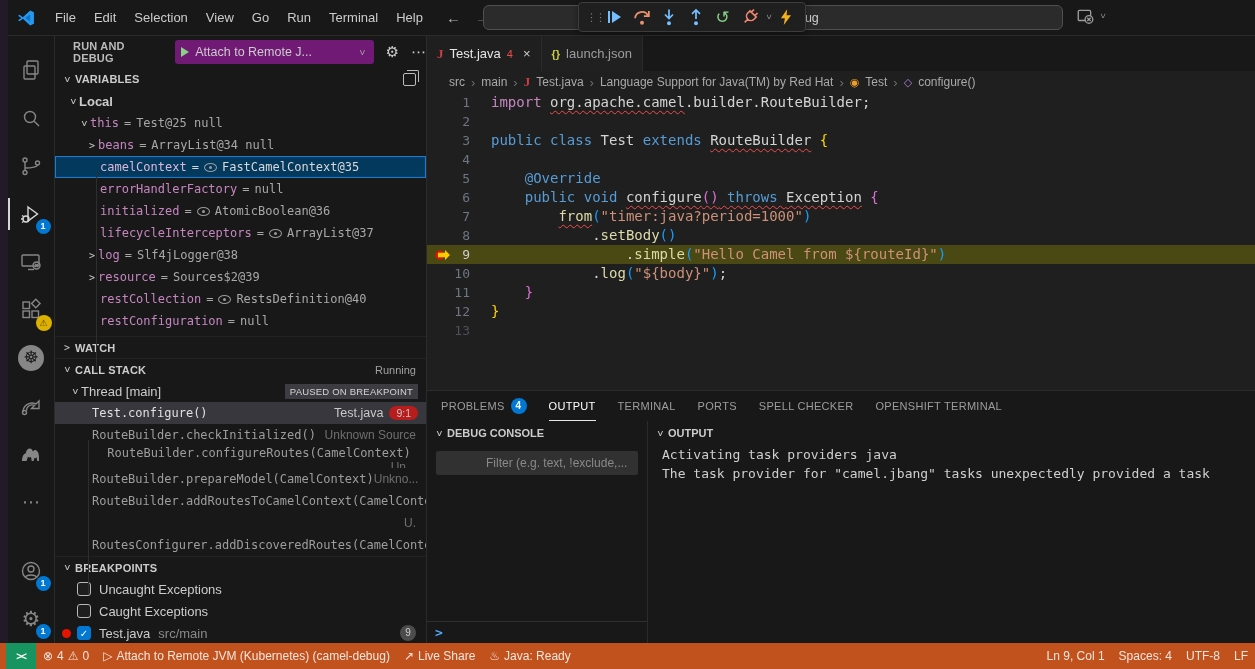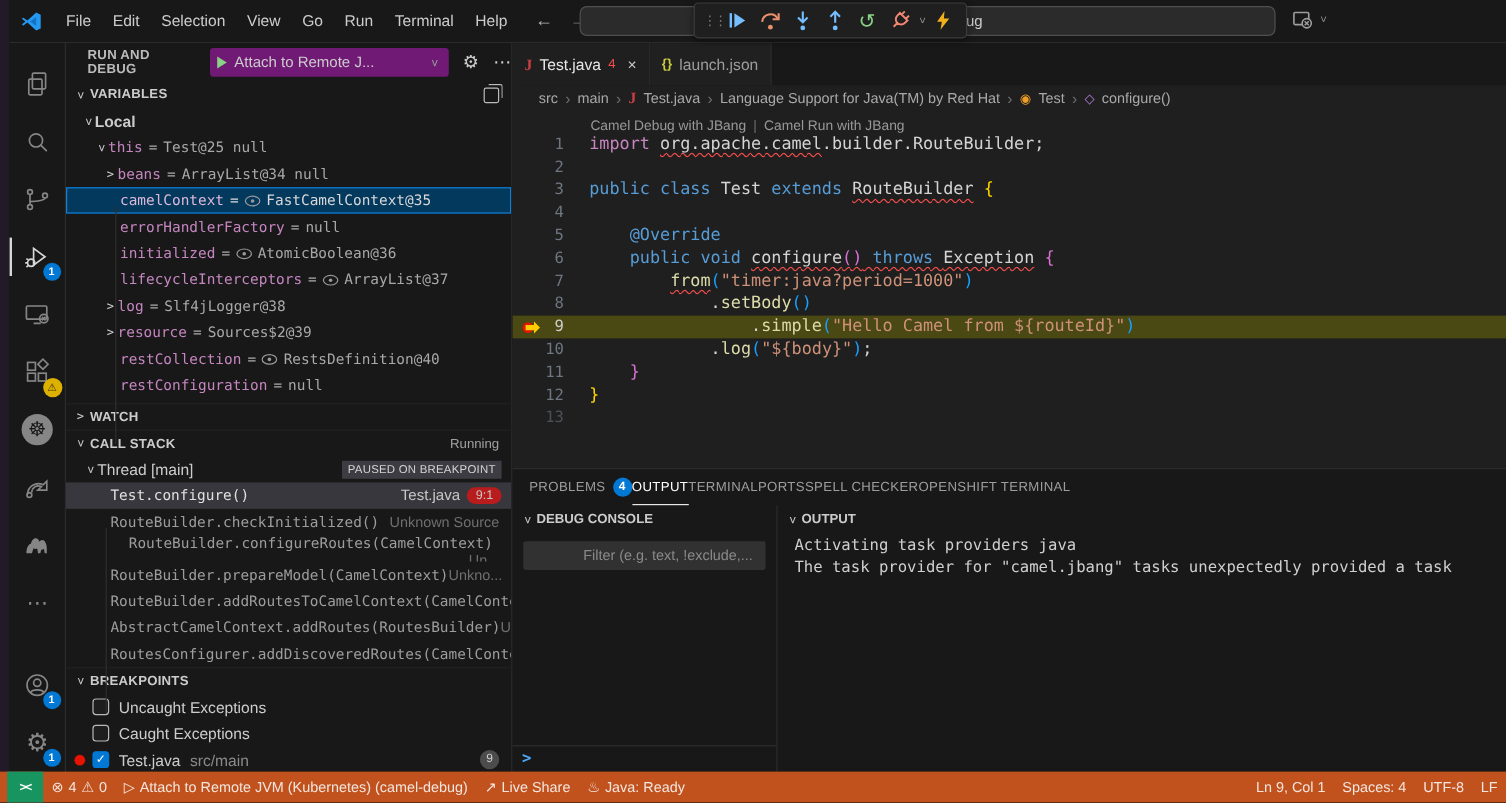--- a/index.html
+++ b/index.html
@@ -121,21 +121,21 @@
   .cline.current .lnum{ color:#cccccc; }
   .lnum.dim{ color:#4b5059; }
   .kw{ color:#569cd6; } .imp{ color:#c586c0; } .str{ color:#ce9178; } .fn{ color:#dcdcaa; }
   .pln{ color:#d4d4d4; } .b1{ color:#ffd700; } .b2{ color:#da70d6; } .b3{ color:#179fff; }
   .sqg{ text-decoration:underline; text-decoration-style:wavy; text-decoration-color:#f14c4c;
         text-decoration-thickness:1px; text-underline-offset:3px; }
   .bpicon{ position:absolute; left:8px; top:2px; width:16px; height:16px; }
 
   
   .panel{ height:253px; flex:none; background:#181818; border-top:1px solid #2b2b2b; display:flex; flex-direction:column; }
-  .paneltabs{ height:30px; display:flex; align-items:center; padding-left:14px; flex:none; }
+  .paneltabs{ height:30px; display:flex; align-items:center; padding-left:14px; gap:22px; flex:none; }
   .ptab{ font-size:11px; color:#9d9d9d; letter-spacing:.3px; height:30px; display:flex; align-items:center; gap:6px; }
   .ptab.active{ color:#ffffff; border-bottom:1px solid #e7e7e7; }
   .pbadge{ background:#0078d4; color:#fff; min-width:16px; height:16px; border-radius:8px; font-size:10px;
            line-height:16px; text-align:center; font-weight:bold; }
   .panelsplit{ flex:1; display:flex; min-height:0; }
   .dcpane{ width:221px; flex:none; border-right:1px solid #2b2b2b; display:flex; flex-direction:column; }
   .paneheader{ height:24px; display:flex; align-items:center; padding-left:6px; flex:none; }
   .paneheader .t{ font-size:11px; font-weight:bold; color:#cccccc; margin-left:2px; }
   .filterbox{ margin:6px 9px; height:24px; background:#313131; border-radius:2px; display:flex; align-items:center; flex:none; }
   .filterbox input{ background:transparent; border:none; outline:none; color:#cccccc; font-size:12px;
@@ -427,21 +427,20 @@
         <span class="frameloc">Un...</span>
       </div>
       <div class="trow" style="padding-left:37px;">
         <span class="framefn">RouteBuilder.prepareModel(CamelContext)</span>
         <span class="frameloc">Unkno...</span>
       </div>
       <div class="trow" style="padding-left:37px;">
         <span class="framefn">RouteBuilder.addRoutesToCamelContext(CamelContext)</span>
       </div>
       <div class="trow" style="padding-left:37px;">
-        <span class="framefn">AbstractCamelContext.addRoutes(RoutesBuilder)</span>
         <span class="frameloc">U.</span>
       </div>
       <div class="trow" style="padding-left:37px;">
         <span class="framefn">RoutesConfigurer.addDiscoveredRoutes(CamelContext,Li</span>
       </div>
 
       <div class="secheader">
         <span class="chev down">&gt;</span>
         <span class="t">BREAKPOINTS</span>
       </div>
@@ -491,25 +490,20 @@
         <span>Language Support for Java(TM) by Red Hat</span>
         <span class="crumbsep">›</span>
         <span class="symclass">◉</span>
         <span>Test</span>
         <span class="crumbsep">›</span>
         <span class="symmethod">◇</span>
         <span>configure()</span>
       </div>
 
       <div class="codearea">
-        <div class="codelens">
-          <span>Camel Debug with JBang</span>
-          <span style="color:#6e6e6e;">|</span>
-          <span>Camel Run with JBang</span>
-        </div>
         <div class="cline"><span class="lnum">1</span><span class="imp">import</span><span> </span><span class="pln sqg">org.apache.camel</span><span class="pln">.builder.RouteBuilder;</span></div>
         <div class="cline"><span class="lnum">2</span></div>
         <div class="cline"><span class="lnum">3</span><span class="kw">public class </span><span class="pln">Test </span><span class="kw">extends </span><span class="pln sqg">RouteBuilder</span><span> </span><span class="b1">{</span></div>
         <div class="cline"><span class="lnum">4</span></div>
         <div class="cline"><span class="lnum">5</span><span>    </span><span class="kw">@Override</span></div>
         <div class="cline"><span class="lnum">6</span><span>    </span><span class="kw">public void </span><span class="sqg"><span class="pln">configure</span><span class="b2">()</span><span class="kw"> throws </span><span class="pln">Exception</span></span><span> </span><span class="b2">{</span></div>
         <div class="cline"><span class="lnum">7</span><span>        </span><span class="fn sqg">from</span><span class="b3">(</span><span class="str">"timer:java?period=1000"</span><span class="b3">)</span></div>
         <div class="cline"><span class="lnum">8</span><span>            </span><span class="pln">.</span><span class="fn">setBody</span><span class="b3">()</span></div>
         <div class="cline current"><span class="bpicon"><svg width="16" height="16" viewBox="0 0 16 16">
                 <circle cx="5" cy="8" r="4.5" fill="#e51400"></circle>

